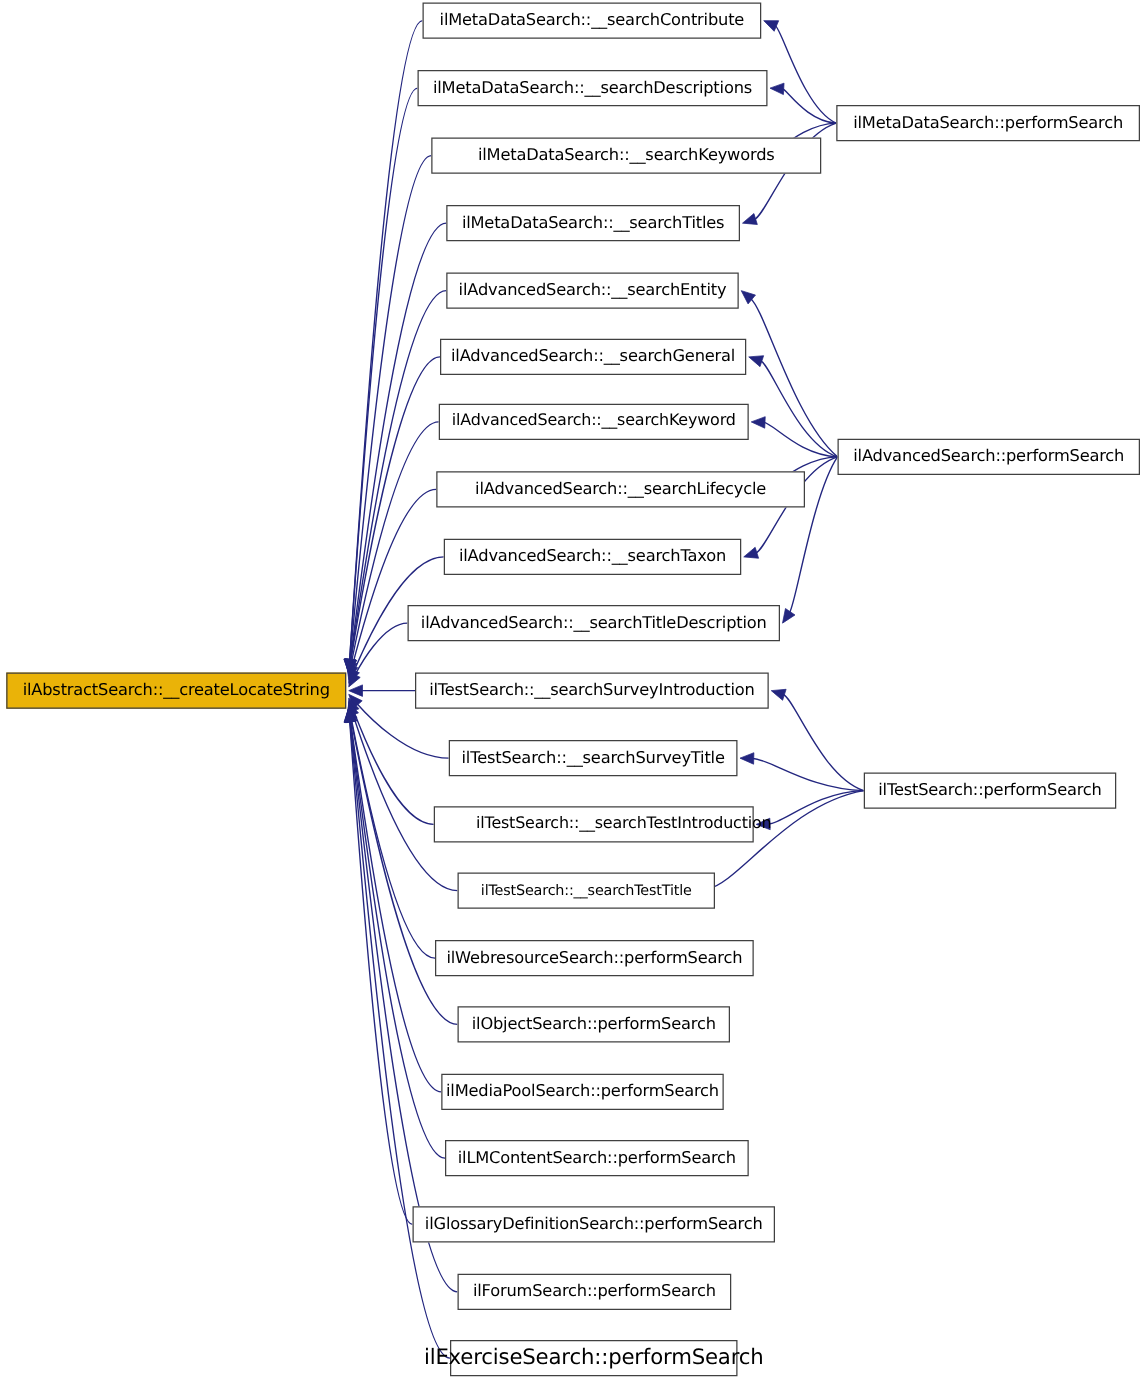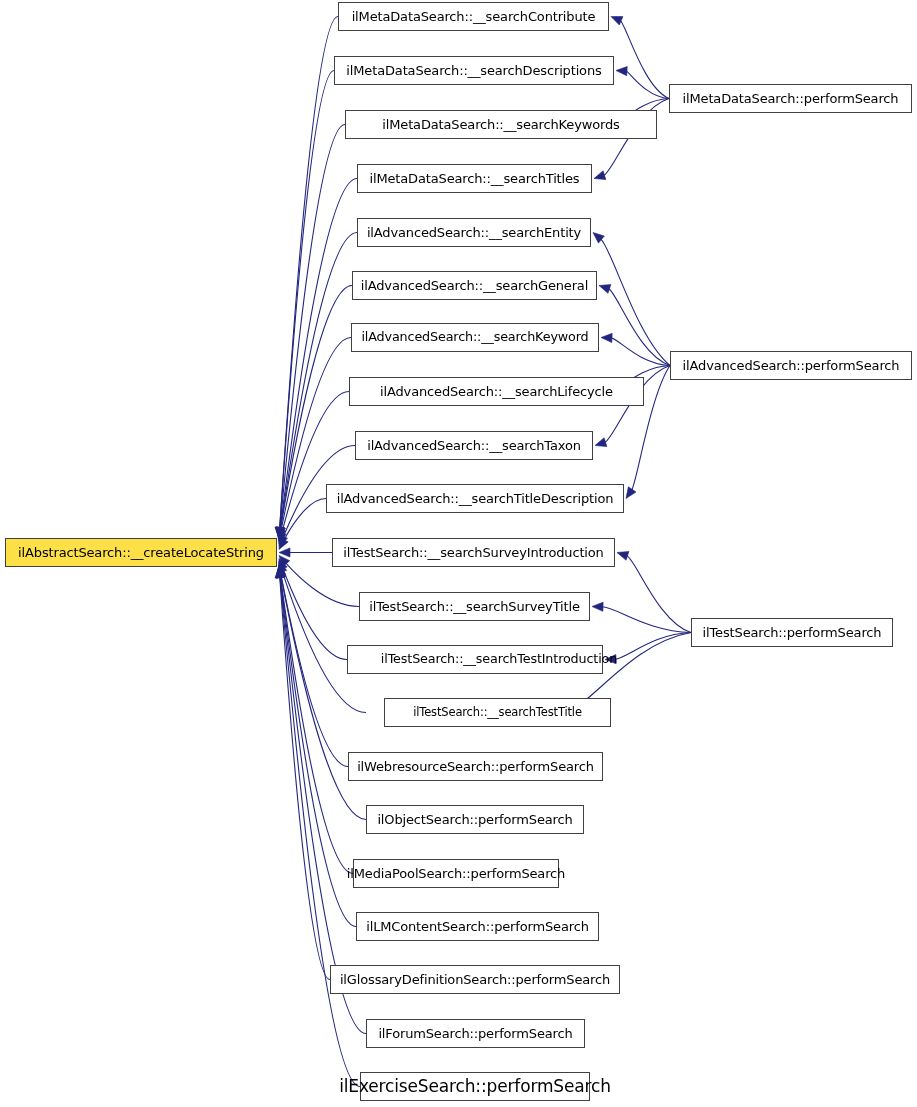--- a/index.html
+++ b/index.html
@@ -37,21 +37,21 @@
     white-space: nowrap;
     color: #000000;
     font-family: "DejaVu Sans", sans-serif;
     font-size: 13px;
     line-height: 1;
     letter-spacing: -0.15px;
     z-index: 3;
     cursor: pointer;
   }
   .gnode.root {
-    background: #fde047;
+    background: #eab308;
     border: 1px solid #404040;
   }
   .gnode .gnode-label {
     padding: 0 6px;
     pointer-events: none;
   }
 </style>
 </head>
 <body>
 
@@ -164,30 +164,30 @@
       </div>
       <div class="gnode" style="left: 332px; top: 538px; width: 283px; height: 29px;">
         <span class="gnode-label" style="font-size: 13px;">ilTestSearch::__searchSurveyIntroduction</span>
       </div>
       <div class="gnode" style="left: 359px; top: 592px; width: 231px; height: 29px;">
         <span class="gnode-label" style="font-size: 13px;">ilTestSearch::__searchSurveyTitle</span>
       </div>
       <div class="gnode" style="left: 347px; top: 645px; width: 256px; height: 29px;">
         <span class="gnode-label" style="font-size: 12.75px; margin-left: 48px;">ilTestSearch::__searchTestIntroduction</span>
       </div>
-      <div class="gnode" style="left: 384px; top: 698px; width: 227px; height: 29px; align-items: center;">
+      <div class="gnode" style="left: 366px; top: 698px; width: 206px; height: 29px; align-items: center;">
         <span class="gnode-label" style="font-size: 11.5px;">ilTestSearch::__searchTestTitle</span>
       </div>
       <div class="gnode" style="left: 348px; top: 752px; width: 255px; height: 29px;">
         <span class="gnode-label" style="font-size: 13px;">ilWebresourceSearch::performSearch</span>
       </div>
       <div class="gnode" style="left: 366px; top: 805px; width: 218px; height: 29px;">
         <span class="gnode-label" style="font-size: 13px;">ilObjectSearch::performSearch</span>
       </div>
-      <div class="gnode" style="left: 353px; top: 859px; width: 206px; height: 29px;">
+      <div class="gnode" style="left: 353px; top: 859px; width: 226px; height: 29px;">
         <span class="gnode-label" style="font-size: 13px;">ilMediaPoolSearch::performSearch</span>
       </div>
       <div class="gnode" style="left: 356px; top: 912px; width: 243px; height: 29px;">
         <span class="gnode-label" style="font-size: 13px;">ilLMContentSearch::performSearch</span>
       </div>
       <div class="gnode" style="left: 330px; top: 965px; width: 290px; height: 29px;">
         <span class="gnode-label" style="font-size: 13px;">ilGlossaryDefinitionSearch::performSearch</span>
       </div>
       <div class="gnode" style="left: 366px; top: 1019px; width: 219px; height: 29px;">
         <span class="gnode-label" style="font-size: 13px;">ilForumSearch::performSearch</span>

